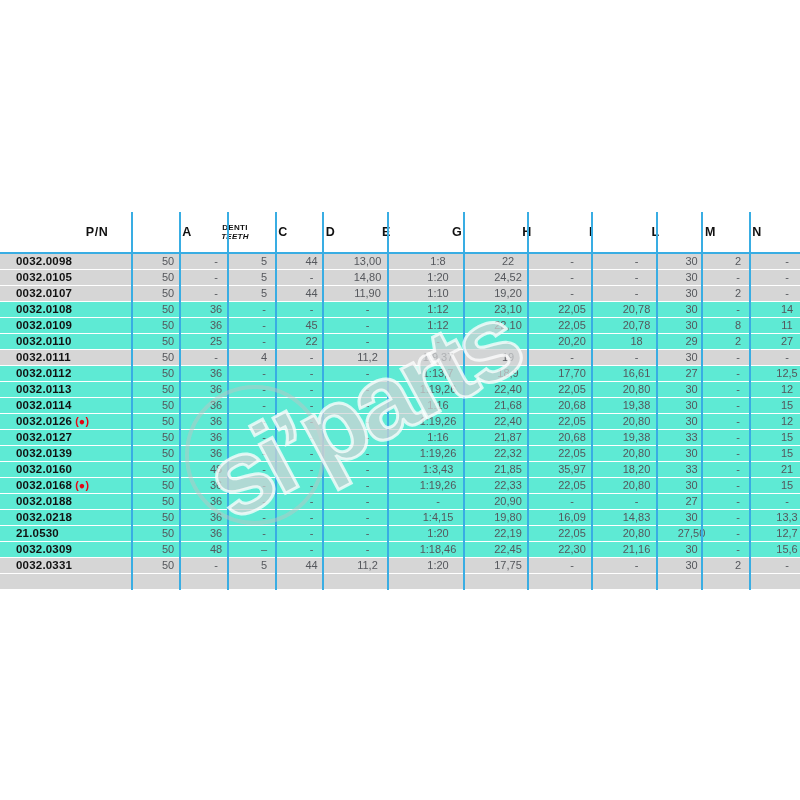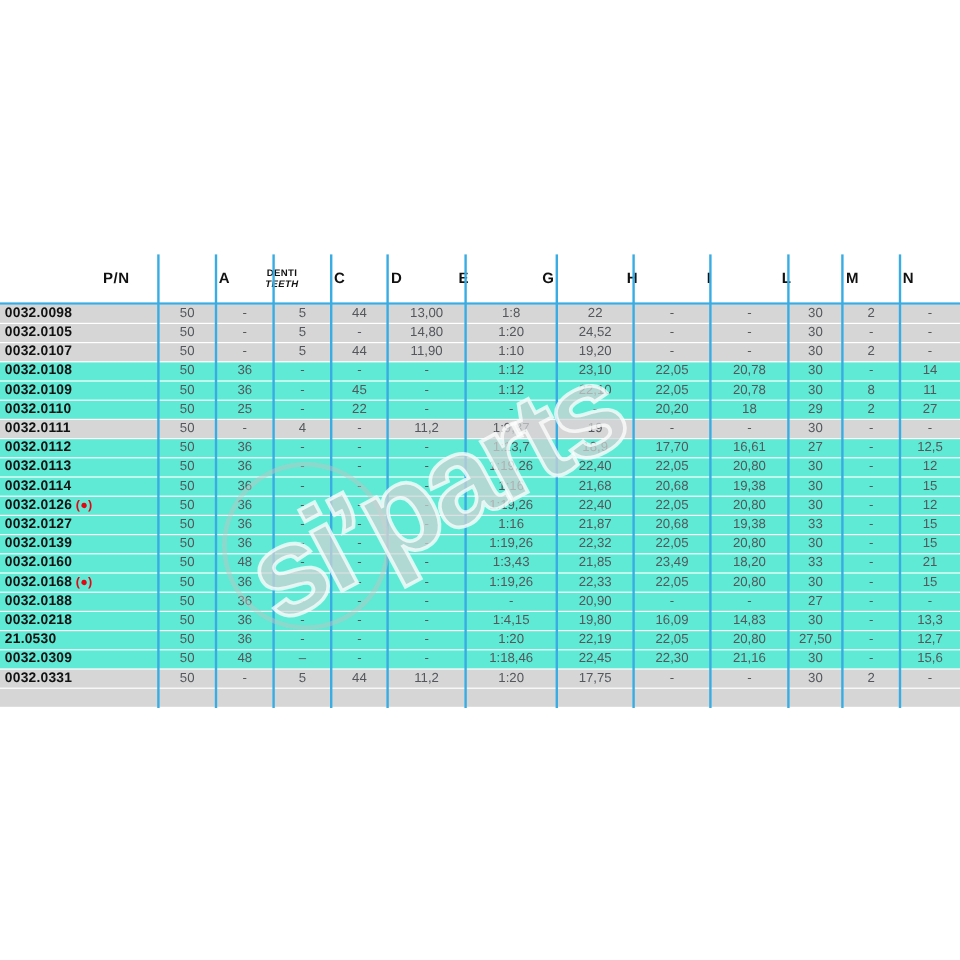--- a/index.html
+++ b/index.html
@@ -13,21 +13,21 @@
   }
   .hdr-row { display:grid; grid-template-columns:var(--cols); height:40px; background:#ffffff;padding-left:31px; }
   .hdr-cell {
     display:flex; flex-direction:column; align-items:center; justify-content:center;
     font-weight:bold; color:#111; font-size:12.5px; letter-spacing:.5px;
   }
   .hdr-cell.two { font-size:8px; line-height:9px; letter-spacing:.3px; }
   .hdr-cell.two .sub { font-style:italic; }
   .hdr-divider { height:2px; background:#39ade3; }
 
-  .tbody .row { display:grid; grid-template-columns:var(--cols); height:15px; margin-bottom:1px; }
+  .tbody .row { display:grid; grid-template-columns:var(--cols); height:15px; margin-bottom:1px;padding-left:12px; }
   .row.gray { background:#d6d6d6; }
   .row.blue { background:#5eead4; }
   .cell {
     text-align:center; font-size:11px; line-height:15px; color:#55575c;
     white-space:nowrap; overflow:hidden;
   }
   .pn-cell { text-align:left; padding-left:4px; font-weight:bold; color:#121212; font-size:11.5px; letter-spacing:.2px; }
   .marker { color:#e30613; font-weight:bold; margin-left:3px; font-size:10.5px; }
 
   .vline { position:absolute; top:0; width:2px; height:378px; background:#39ade3; }
@@ -289,21 +289,21 @@
         </div>
         <div class="row blue">
           <div class="cell pn-cell"><span>0032.0160</span></div>
           <div class="cell">50</div>
           <div class="cell">48</div>
           <div class="cell">-</div>
           <div class="cell">-</div>
           <div class="cell">-</div>
           <div class="cell">1:3,43</div>
           <div class="cell">21,85</div>
-          <div class="cell">23,49</div>
+          <div class="cell">35,97</div>
           <div class="cell">18,20</div>
           <div class="cell">33</div>
           <div class="cell">-</div>
           <div class="cell">21</div>
         </div>
         <div class="row blue">
           <div class="cell pn-cell"><span>0032.0168</span><span class="marker">(●)</span></div>
           <div class="cell">50</div>
           <div class="cell">36</div>
           <div class="cell">-</div>

